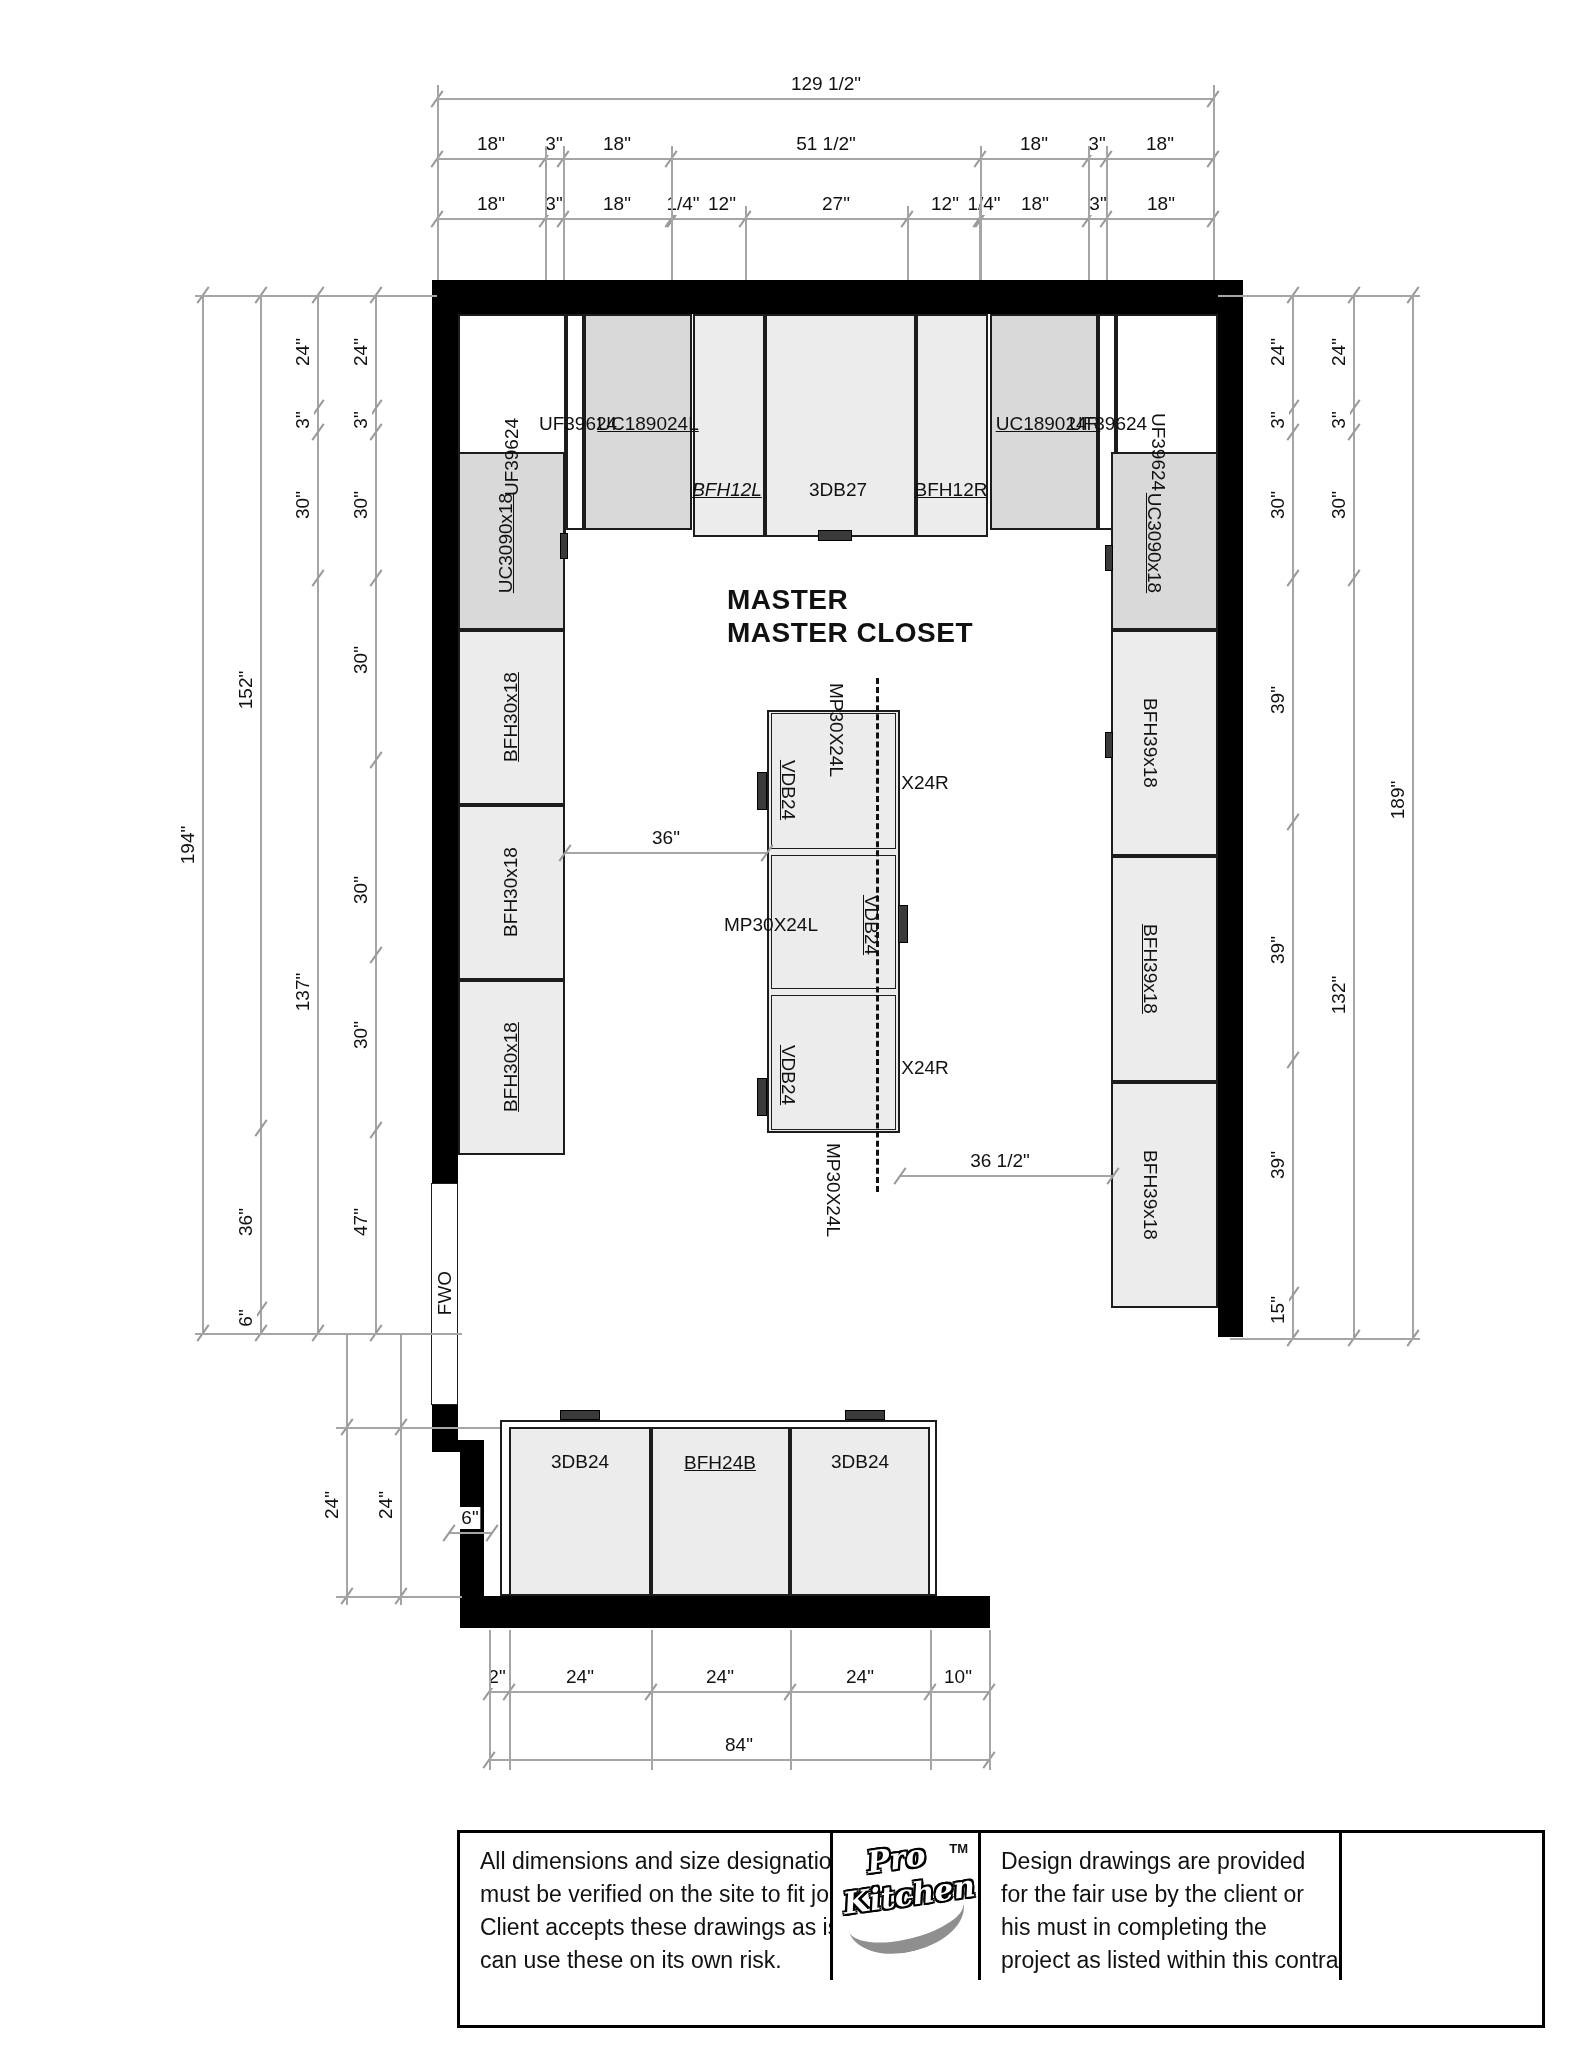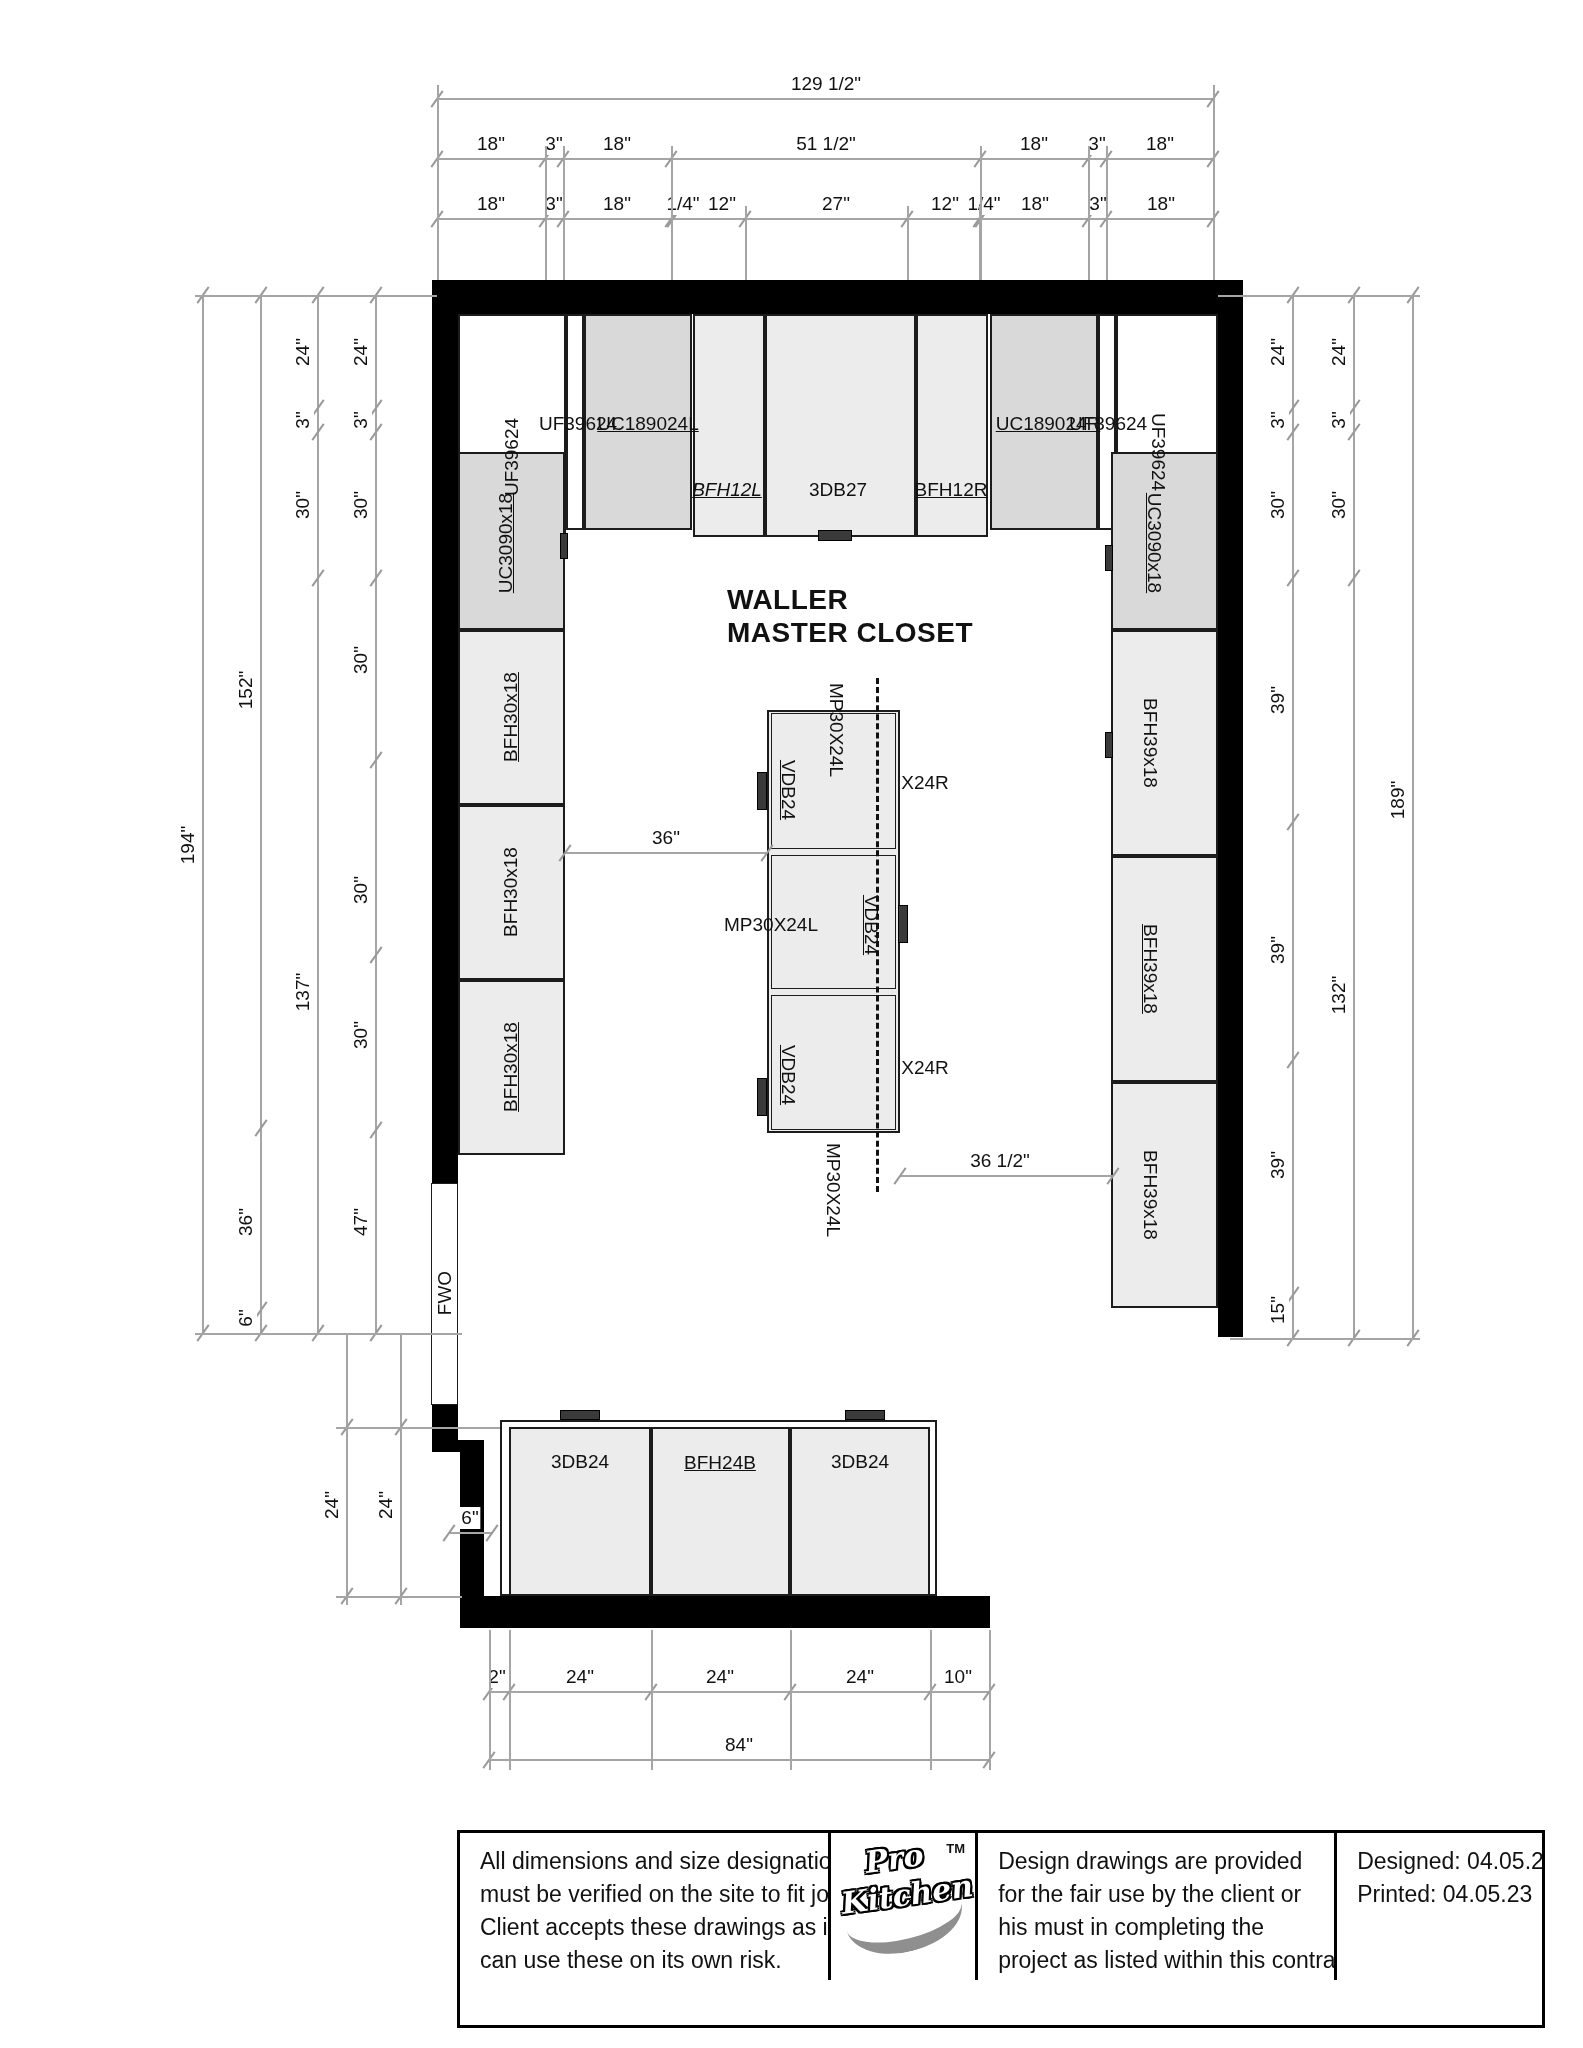--- a/index.html
+++ b/index.html
@@ -294,21 +294,21 @@
       <div class="dline" style="left: 989px; top: 1630px; width: 1.5px; height: 140px;"></div>
       <div class="dline" style="left: 195px; top: 295px; width: 242px; height: 1.5px;"></div>
       <div class="dline" style="left: 195px; top: 1333px; width: 267px; height: 1.5px;"></div>
       <div class="dline" style="left: 1218px; top: 295px; width: 202px; height: 1.5px;"></div>
       <div class="dline" style="left: 1230px; top: 1338px; width: 190px; height: 1.5px;"></div>
       <div class="dline" style="left: 336px; top: 1427px; width: 164px; height: 1.5px;"></div>
       <div class="dline" style="left: 336px; top: 1596px; width: 126px; height: 1.5px;"></div>
     </div>
 
   <div id="room-title">
-    <div>WALLER</div>
+    <div>MASTER</div>
     <div>MASTER CLOSET</div>
   </div>
 
   <div id="title-block">
     <div class="tb-row1">
       <div class="tb-cell tb-c1">
         <div class="tb-text">
           <div>All dimensions and size designations</div>
           <div>must be verified on the site to fit job</div>
           <div>Client accepts these drawings as is a</div>
@@ -322,21 +322,15 @@
         <div class="logo-tm">TM</div>
       </div>
       <div class="tb-cell tb-c3">
         <div class="tb-text">
           <div>Design drawings are provided</div>
           <div>for the fair use by the client or</div>
           <div>his must in completing the</div>
           <div>project as listed within this contract</div>
         </div>
       </div>
-      <div class="tb-cell tb-c4">
-        <div class="tb-text">
-          <div>Designed: 04.05.2</div>
-          <div>Printed: 04.05.23</div>
-        </div>
-      </div>
     </div>
   </div>
 </div>
 
 </body></html>

